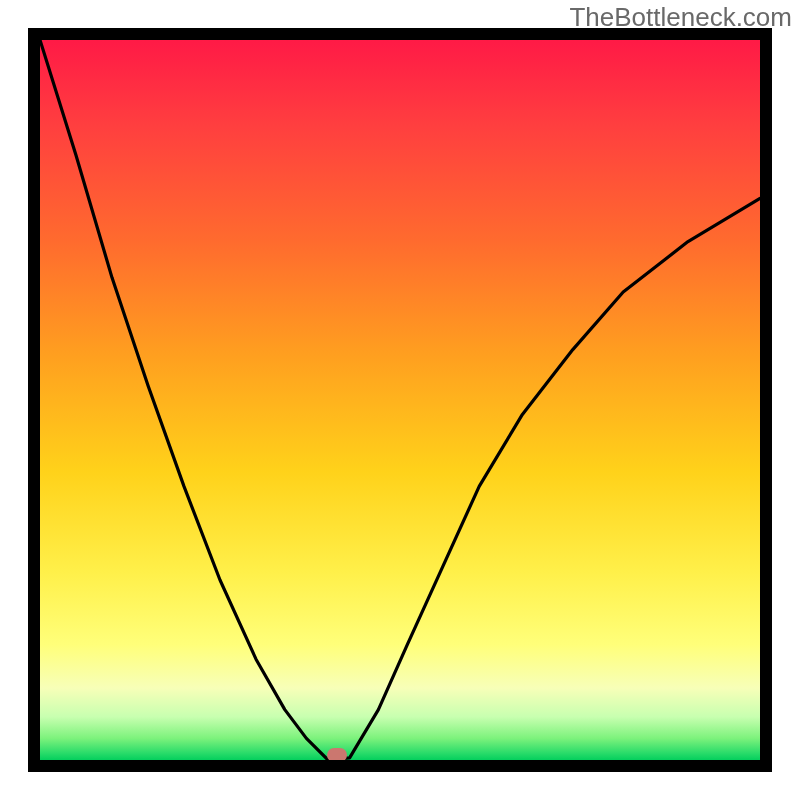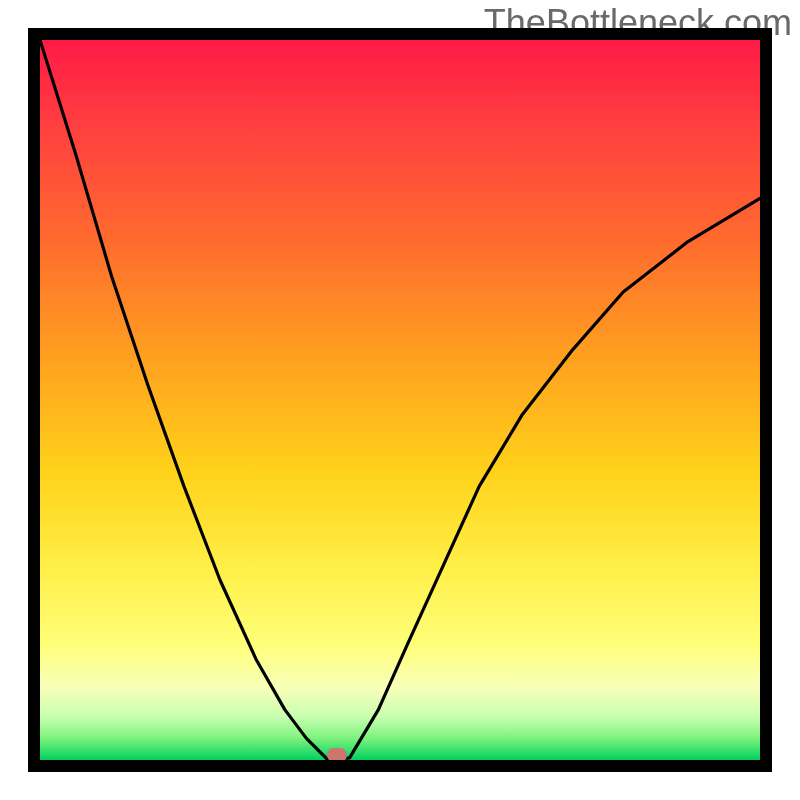--- a/index.html
+++ b/index.html
@@ -66,21 +66,21 @@
     width: 20px;
     height: 14px;
     border-radius: 7px;
     background: #cb776f;
   }
   .watermark {
     position: absolute;
     right: 8px;
     top: 2px;
     color: #696969;
-    font-size: 36px;
+    font-size: 26px;
     font-weight: 400;
   }
 </style>
 </head>
 <body>
 
 <div class="stage">
 
   <div class="watermark">TheBottleneck.com</div>
 

